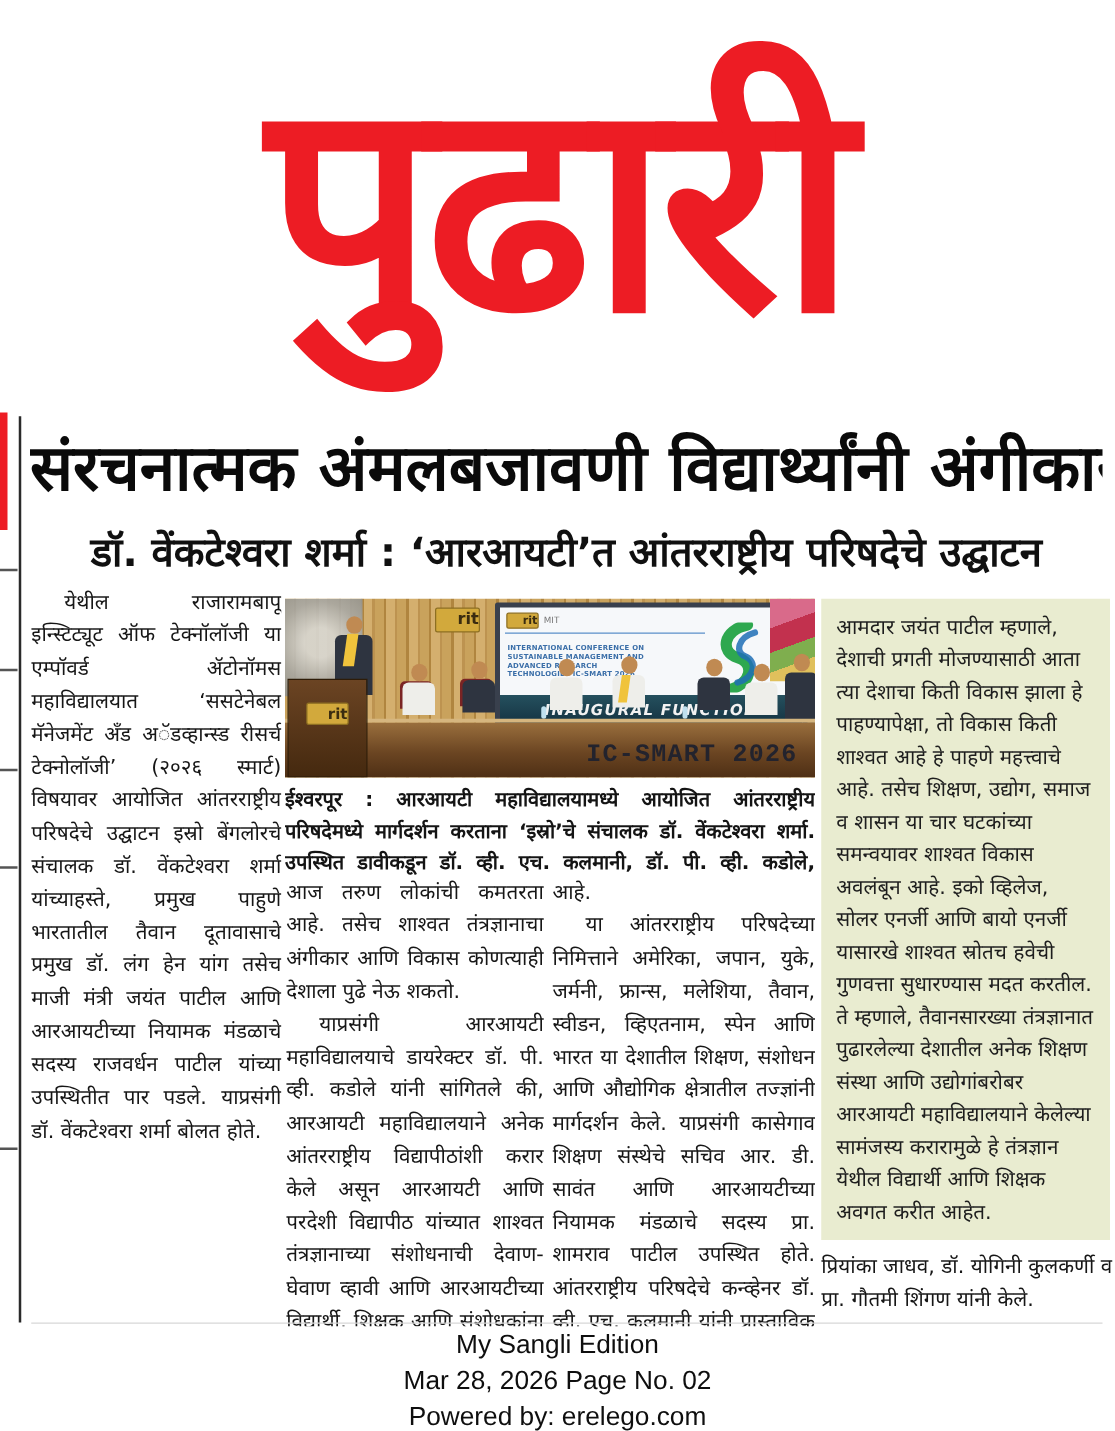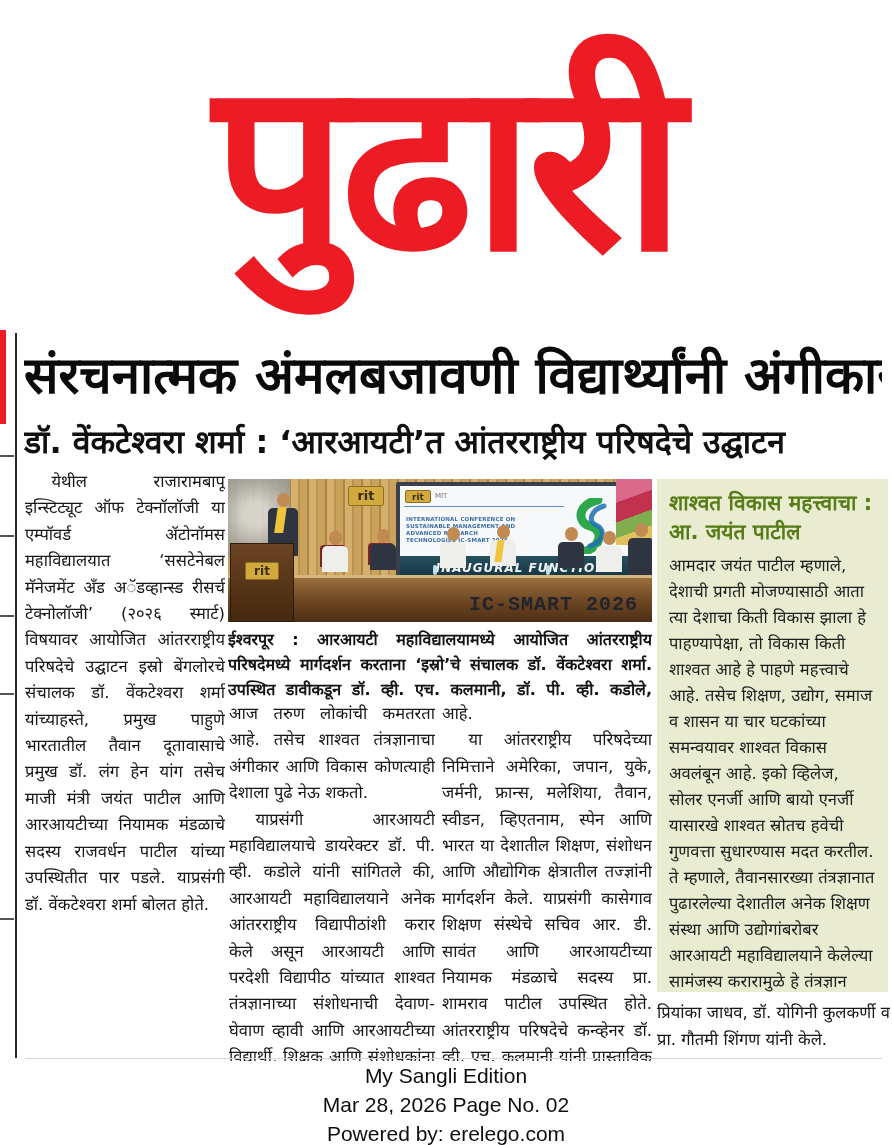--- a/index.html
+++ b/index.html
@@ -26,21 +26,21 @@
   .edge-tick    { position:absolute; left:0; width:14px; height:2px; background:#555; }
   
   .headline {
     position:absolute; left:24px; top:336px; width:858px; height:80px;
     font-size:51px; font-weight:700; color:#0a0a0a; line-height:80px;
     text-align:center; white-space:nowrap; overflow:hidden;
   }
   .subheadline {
     position:absolute; left:24px; top:417px; width:858px; height:50px;
     font-size:32px; font-weight:700; color:#101010; line-height:50px;
-    text-align:left; white-space:nowrap; overflow:hidden;
+    text-align:center; white-space:nowrap; overflow:hidden;
   }
   
   .news-col {
     position:absolute; font-size:16.5px; line-height:26.4px;
     text-align:justify; color:#161616; overflow:hidden;
   }
   .news-col p { text-indent:1.6em; }
   .news-col p.no-indent { text-indent:0; }
   .byline { font-weight:700; text-indent:0; font-size:17.5px; }
   #col1 { left:25px;  top:469px; width:200px; height:592px; }
@@ -52,21 +52,21 @@
     overflow:hidden; background:
       repeating-linear-gradient(90deg,#c9a25c 0 7px,#b0853f 7px 9px,#d4af6e 9px 16px,#bd9350 16px 18px);
   }
   .photo-portrait {
     position:absolute; left:0; top:0; width:62px; height:78px;
     background:radial-gradient(circle at 45% 45%, #d8d8d4 0 22%, #a8a8a4 60%, #8d8d89 100%);
     opacity:.9;
   }
   .rit-plate {
     position:absolute; background:#d2a93c; color:#3a2c10; font-weight:700;
-    font-size:12px; line-height:18px; text-align:center; border-radius:2px;
+    font-size:12px; line-height:18px; text-align:right; border-radius:2px;
     border:1px solid #8d6f22;
   }
   .photo-screen {
     position:absolute; left:168px; top:3px; width:250px; height:102px;
     background:#f6f8fa; border:4px solid #39404d; border-radius:2px; overflow:hidden;
   }
   .screen-rit { position:absolute; left:5px; top:4px; width:26px; height:13px; font-size:9px; line-height:12px; }
   .screen-mit { position:absolute; left:35px; top:6px; font-size:7px; color:#777; }
   .screen-rule { position:absolute; left:4px; top:20px; width:160px; height:1px; background:#5b8fc9; }
   .screen-text {
@@ -233,21 +233,20 @@
   <div id="col2" class="news-col">
     <p class="no-indent">आज तरुण लोकांची कमतरता आहे. तसेच शाश्वत तंत्रज्ञानाचा अंगीकार आणि विकास कोणत्याही देशाला पुढे नेऊ शकतो.</p>
     <p>याप्रसंगी आरआयटी महाविद्यालयाचे डायरेक्टर डॉ. पी. व्ही. कडोले यांनी सांगितले की, आरआयटी महाविद्यालयाने अनेक आंतरराष्ट्रीय विद्यापीठांशी करार केले असून आरआयटी आणि परदेशी विद्यापीठ यांच्यात शाश्वत तंत्रज्ञानाच्या संशोधनाची देवाण-घेवाण व्हावी आणि आरआयटीच्या विद्यार्थी, शिक्षक आणि संशोधकांना जागतिक व्यासपीठ मिळावे म्हणून ही आंतरराष्ट्रीय परिषद आयोजित केली</p>
   </div>
   <div id="col3" class="news-col">
     <p class="no-indent">आहे.</p>
     <p>या आंतरराष्ट्रीय परिषदेच्या निमित्ताने अमेरिका, जपान, युके, जर्मनी, फ्रान्स, मलेशिया, तैवान, स्वीडन, व्हिएतनाम, स्पेन आणि भारत या देशातील शिक्षण, संशोधन आणि औद्योगिक क्षेत्रातील तज्ज्ञांनी मार्गदर्शन केले. याप्रसंगी कासेगाव शिक्षण संस्थेचे सचिव आर. डी. सावंत आणि आरआयटीच्या नियामक मंडळाचे सदस्य प्रा. शामराव पाटील उपस्थित होते. आंतरराष्ट्रीय परिषदेचे कन्व्हेनर डॉ. व्ही. एच. कलमानी यांनी प्रास्ताविक केले. आंतरराष्ट्रीय परिषदेचे सेक्रेटरी डॉ. आर. जी. देसावळे यांनी आभार मानले. सूत्रसंचालन प्रा.</p>
   </div>
 
   <div class="side-box">
-    <div class="box-title">शाश्वत विकास महत्त्वाचा : आ. जयंत पाटील</div>
     <div class="box-body">आमदार जयंत पाटील म्हणाले, देशाची प्रगती मोजण्यासाठी आता त्या देशाचा किती विकास झाला हे पाहण्यापेक्षा, तो विकास किती शाश्वत आहे हे पाहणे महत्त्वाचे आहे. तसेच शिक्षण, उद्योग, समाज व शासन या चार घटकांच्या समन्वयावर शाश्वत विकास अवलंबून आहे. इको व्हिलेज, सोलर एनर्जी आणि बायो एनर्जी यासारखे शाश्वत स्रोतच हवेची गुणवत्ता सुधारण्यास मदत करतील. ते म्हणाले, तैवानसारख्या तंत्रज्ञानात पुढारलेल्या देशातील अनेक शिक्षण संस्था आणि उद्योगांबरोबर आरआयटी महाविद्यालयाने केलेल्या सामंजस्य करारामुळे हे तंत्रज्ञान येथील विद्यार्थी आणि शिक्षक अवगत करीत आहेत.</div>
   </div>
   <div class="side-tail">प्रियांका जाधव, डॉ. योगिनी कुलकर्णी व प्रा. गौतमी शिंगण यांनी केले.</div>
 
   <div class="footer-rule"></div>
   <div class="footer">
     <div class="f-line">My Sangli Edition</div>
     <div class="f-line">Mar 28, 2026 Page No. 02</div>
     <div class="f-line f-link">Powered by: erelego.com</div>
   </div>

